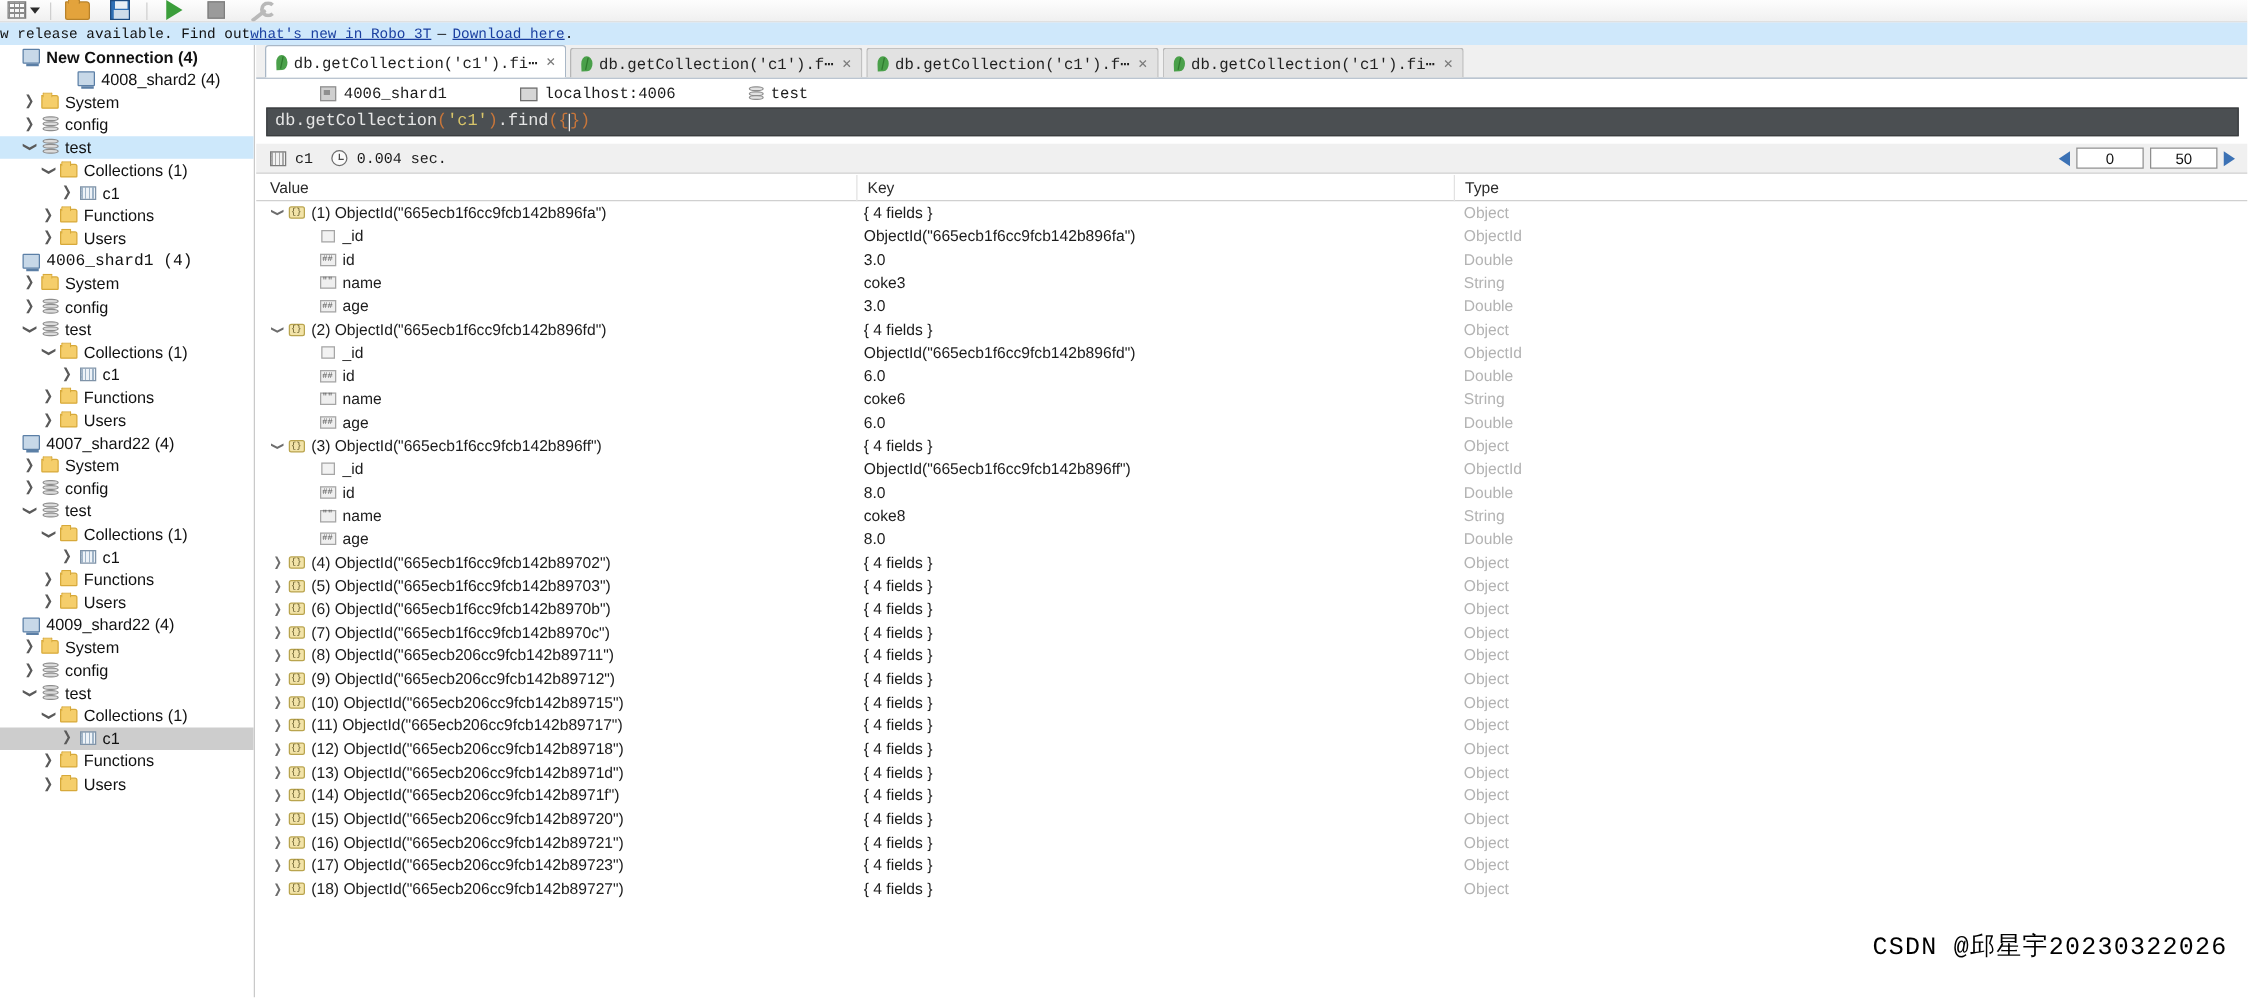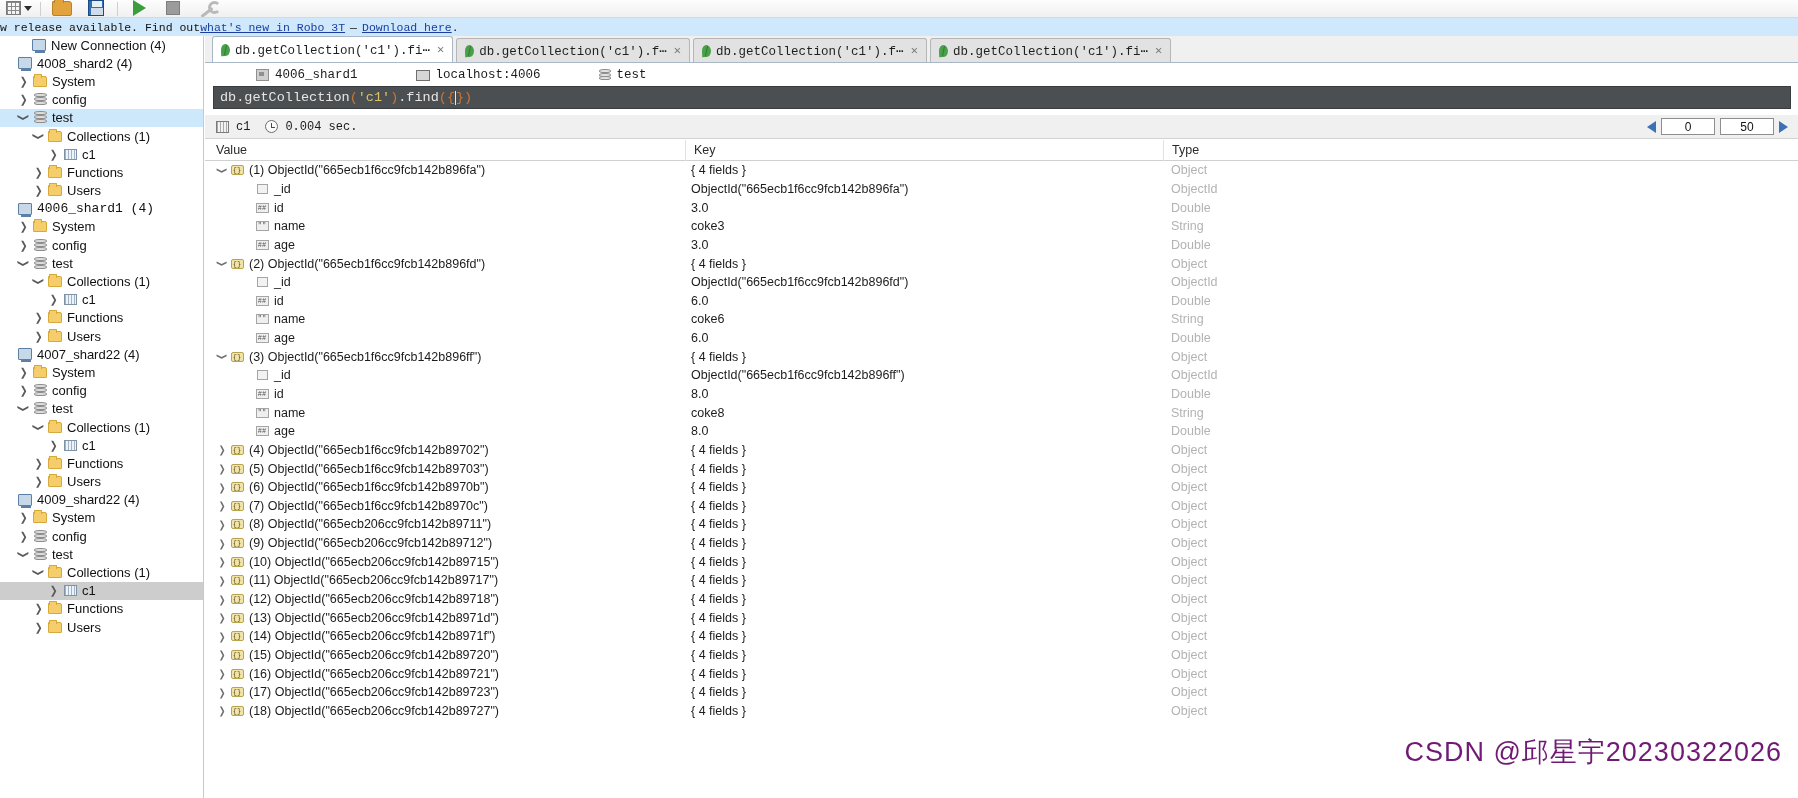--- a/index.html
+++ b/index.html
@@ -187,22 +187,22 @@
   .i-obj { width: 13px; height: 10px; background: #f2e3a8; border: 1px solid #b9a44e; border-radius: 2px;
            font-size: 7px; line-height: 9px; text-align: center; color: #5b5120; font-family: "Liberation Mono", monospace; }
   .i-oid { width: 11px; height: 10px; background: #f2f2f2; border: 1px solid #a5a5a5; }
   .i-num { width: 13px; height: 10px; background: #efefef; border: 1px solid #a5a5a5;
            font-size: 7px; line-height: 9px; text-align: center; color: #555; font-family: "Liberation Mono", monospace; }
   .i-str { width: 13px; height: 10px; background: #efefef; border: 1px solid #a5a5a5;
            font-size: 7px; line-height: 7px; text-align: center; color: #555; font-family: "Liberation Mono", monospace; }
 
   .watermark {
     position: absolute; right: 16px; bottom: 28px;
-    font-size: 27px; color: #701a75; letter-spacing: 1px;
-    font-family: Liberation Sans, sans-serif;
+    font-size: 20px; color: #000000; letter-spacing: 1px;
+    font-family: Liberation Mono, monospace;
     pointer-events: none;
   }
 </style>
 </head>
 <body>
 
 <div id="app">
 
   <div class="toolbar">
     <div class="tb-btn">
@@ -230,28 +230,28 @@
 
   <div class="notif">
     <span>w release available. Find out </span>
     <a href="#">what's new in Robo 3T</a>
     <span class="dash">—</span>
     <a href="#">Download here</a>
     <span>.</span>
   </div>
 
   <div class="sidebar" id="sidebar">
-      <div class="tree-row" style="padding-left: 16px;">
+      <div class="tree-row" style="padding-left: 2px; font-weight: bold;">
         <span class="arrow blank"></span>
         <span class="ticon">
           <span class="i-server"></span>
         </span>
         <span class="lbl">New Connection (4)</span>
       </div>
-      <div class="tree-row" style="padding-left: 2px;">
+      <div class="tree-row" style="padding-left: 2px; margin-left: 44px;">
         <span class="arrow blank"></span>
         <span class="ticon">
           <span class="i-server"></span>
         </span>
         <span class="lbl">4008_shard2 (4)</span>
       </div>
       <div class="tree-row" style="padding-left: 17px;">
         <span class="arrow">
           <span class="tw">❯</span>
         </span>

